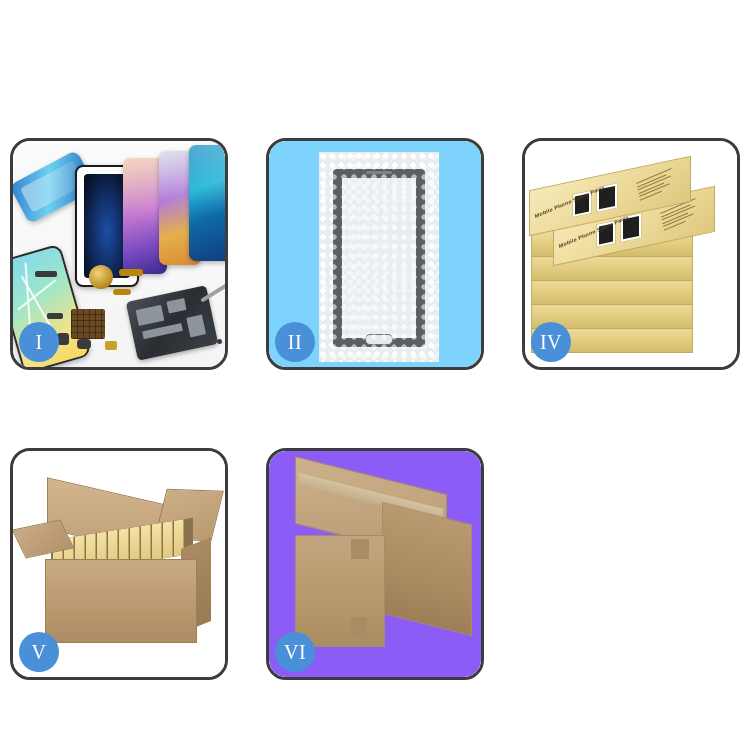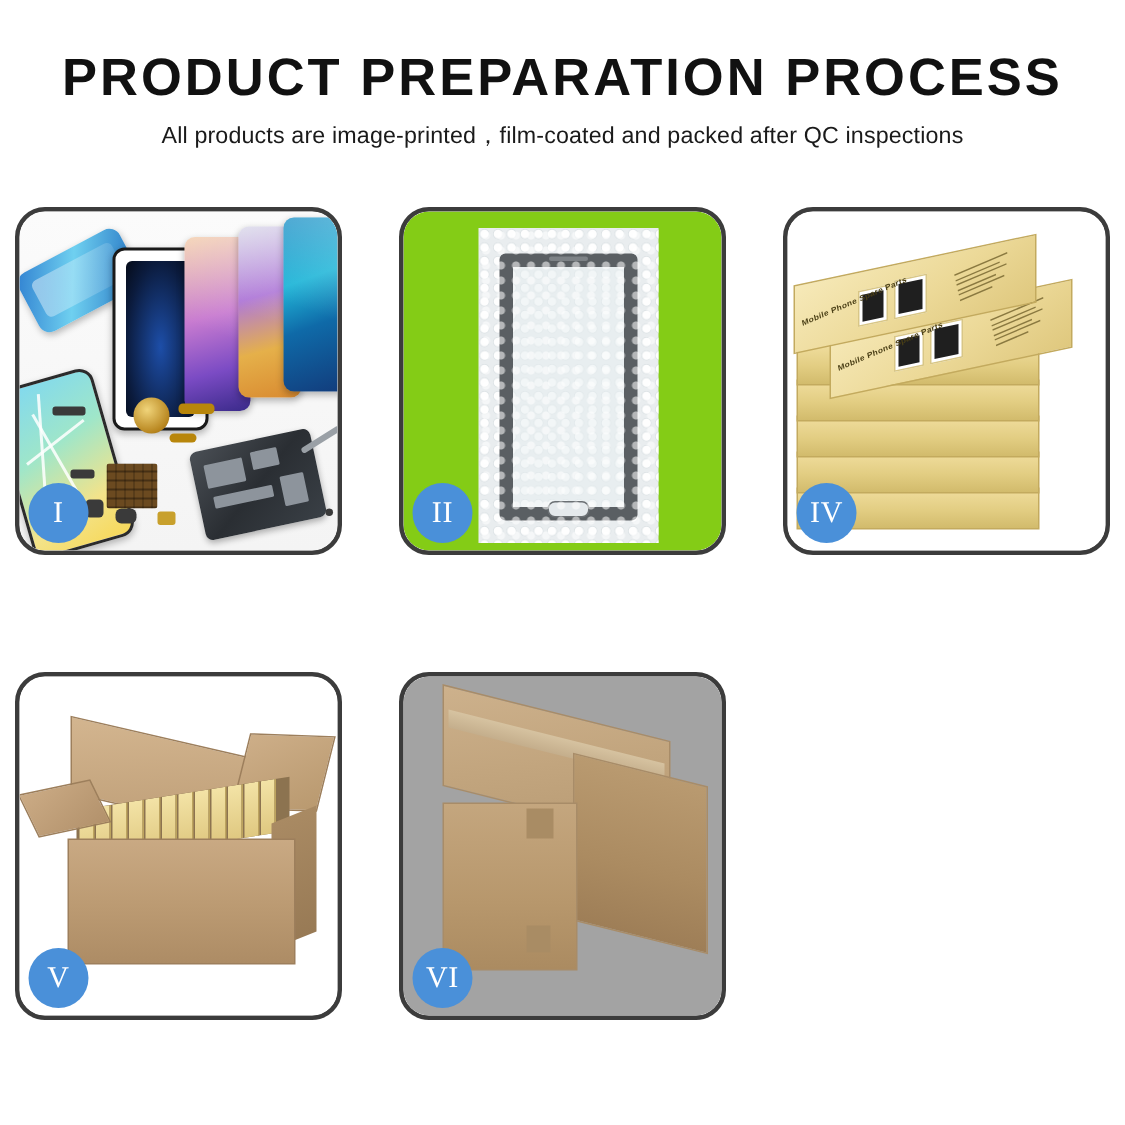--- a/index.html
+++ b/index.html
@@ -102,21 +102,21 @@
       linear-gradient(90deg,rgba(0,0,0,.35) 1px,transparent 1px),
       linear-gradient(0deg,rgba(0,0,0,.35) 1px,transparent 1px);
     background-size:6px 6px;
   }
   .coil{
     position:absolute;left:76px;top:124px;width:24px;height:24px;border-radius:50%;
     background:radial-gradient(circle at 38% 34%,#f0d47a,#b8861f 70%,#8a6414);
   }
 
   
-  .p2{background:#84cc16;}
+  .p2{background:#7dd3fc;}
   .bubblewrap{
     position:absolute;left:50px;top:11px;width:120px;height:210px;
     background:#e9edef;
     background-image:
       radial-gradient(circle at 4px 4px, rgba(255,255,255,.95) 2.6px, rgba(205,213,217,.55) 3.2px, transparent 3.6px);
     background-size:9px 9px;
   }
   .glass{
     position:absolute;left:14px;top:17px;width:92px;height:178px;
     border:9px solid #5a5f63;border-radius:4px;box-sizing:border-box;
@@ -228,21 +228,21 @@
     background:linear-gradient(165deg,#d3b58f,#bd9d76);transform:skewY(13deg);
     border:1px solid #9d7f5c;
   }
   .c5-flapR{
     position:absolute;left:148px;top:38px;width:54px;height:50px;
     background:linear-gradient(150deg,#cdae88,#b9996f);transform:rotate(14deg) skewY(-12deg);
     border:1px solid #9d7f5c;
   }
 
   
-  .p6{background:#a3a3a3;}
+  .p6{background:#8b5cf6;}
   .c6-top{
     position:absolute;left:26px;top:24px;width:150px;height:66px;
     background:linear-gradient(160deg,#cdb18c 0%,#c2a57e 50%,#b79a73 100%);
     transform:skewY(14deg);border:1px solid #a88c68;
   }
   .c6-tape{
     position:absolute;left:30px;top:40px;width:144px;height:12px;
     background:linear-gradient(180deg,rgba(215,196,162,.95),rgba(196,174,140,.95));
     transform:skewY(14deg);
   }
@@ -256,24 +256,20 @@
     background:linear-gradient(180deg,#b99a70 0%,#ab8b61 60%,#9e7e57 100%);
     transform:skewY(14deg);border:1px solid #a88c68;
   }
   .c6-tab{position:absolute;background:#a98c64;}
 </style>
 </head>
 <body>
 
 <div class="page">
 
-  <div class="header">
-    <div class="title">PRODUCT PREPARATION PROCESS</div>
-    <div class="subtitle">All products are image-printed，film-coated and packed after QC inspections</div>
-  </div>
 
   <div class="grid">
 
     <div class="panel">
       <div class="panel-inner p1">
         <div class="ph film"></div>
         <div class="ph phone-main"></div>
         <div class="ph phone-grad1"></div>
         <div class="ph phone-grad2"></div>
         <div class="ph phone-grad3"></div>

